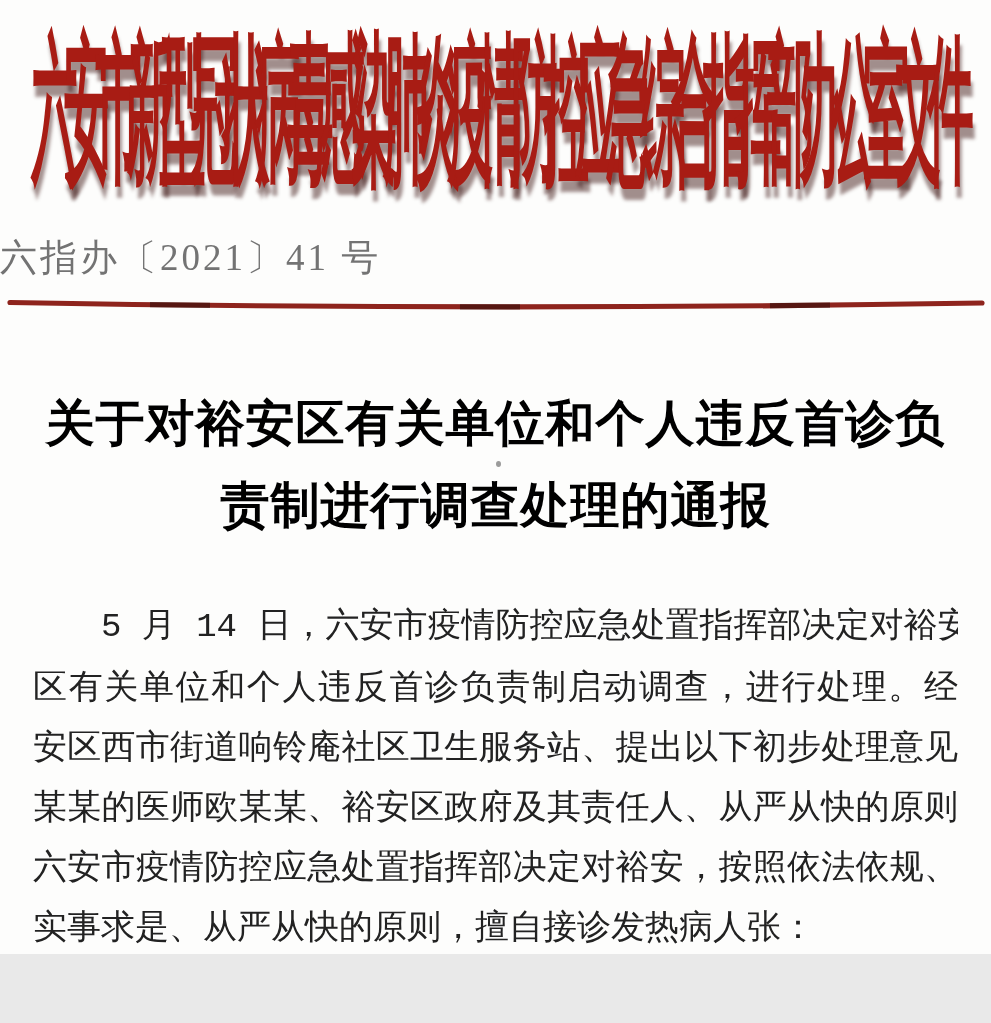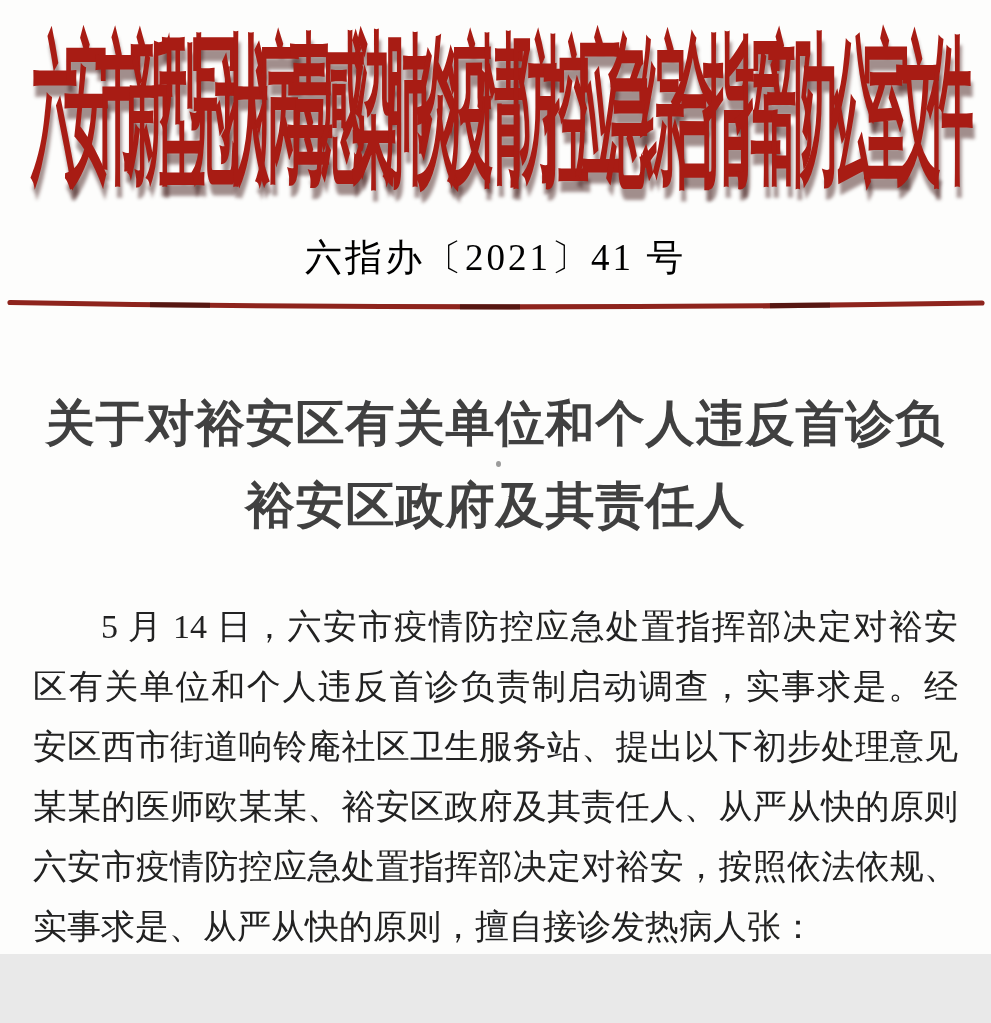--- a/index.html
+++ b/index.html
@@ -40,25 +40,24 @@
     transform-origin: 50% 0;
     text-shadow: 2px 3px 2px rgba(48, 6, 4, 0.45);
   }
 
   
   .doc-number {
     position: absolute;
     top: 236px;
     left: 0;
     right: 0;
-    text-align: center;
     font-size: 37px;
     line-height: 44px;
     letter-spacing: 3px;
-    color: #000000;
+    color: #737373;
   }
 
   
   .divider {
     position: absolute;
     top: 297px;
     left: 0;
     width: 991px;
     height: 18px;
   }
@@ -68,21 +67,21 @@
     position: absolute;
     top: 382px;
     left: 30px;
     right: 30px;
     text-align: center;
     font-family: "Liberation Sans", "DejaVu Sans", sans-serif;
     font-weight: bold;
     font-size: 49px;
     line-height: 82px;
     letter-spacing: 1px;
-    color: #404040;
+    color: #000000;
   }
 
   
   .doc-body {
     position: absolute;
     top: 597px;
     left: 33px;
     right: 33px;
     font-size: 34px;
     line-height: 60px;
@@ -90,20 +89,21 @@
   }
   .body-line {
     text-align: justify;
     text-align-last: justify;
     height: 60px;
     overflow: hidden;
     white-space: nowrap;
   }
   .body-line.indent-first {
     text-indent: 2em;
+    font-family: Liberation Mono, monospace;
   }
   .body-line.line-last {
     text-align-last: left;
   }
 
   
   .speck {
     position: absolute;
     left: 496px;
     top: 461px;
@@ -127,27 +127,27 @@
 
   <div class="divider">
     <svg width="991" height="18" viewBox="0 0 991 18">
       <path d="M 10 5.5 Q 496 14 982 6" fill="none" stroke="#8e241d" stroke-width="5.2" stroke-linecap="round"></path>
       <path d="M 10 5.5 Q 496 14 982 6" fill="none" stroke="rgba(32,10,8,0.5)" stroke-width="5.2" stroke-dasharray="60 250" stroke-dashoffset="-140"></path>
     </svg>
   </div>
 
   <div class="doc-title">
     <div>关于对裕安区有关单位和个人违反首诊负</div>
-    <div>裕安区政府及其责任人</div>
+    <div>责制进行调查处理的通报</div>
   </div>
 
   <div class="speck"></div>
 
   <div class="doc-body">
     <div class="body-line indent-first">5 月 14 日，六安市疫情防控应急处置指挥部决定对裕安</div>
-    <div class="body-line">区有关单位和个人违反首诊负责制启动调查，实事求是。经</div>
+    <div class="body-line">区有关单位和个人违反首诊负责制启动调查，进行处理。经</div>
     <div class="body-line">安区西市街道响铃庵社区卫生服务站、提出以下初步处理意见</div>
     <div class="body-line">某某的医师欧某某、裕安区政府及其责任人、从严从快的原则</div>
     <div class="body-line">六安市疫情防控应急处置指挥部决定对裕安，按照依法依规、</div>
     <div class="body-line line-last">实事求是、从严从快的原则，擅自接诊发热病人张：</div>
   </div>
 
 </div>
 
 </body></html>

